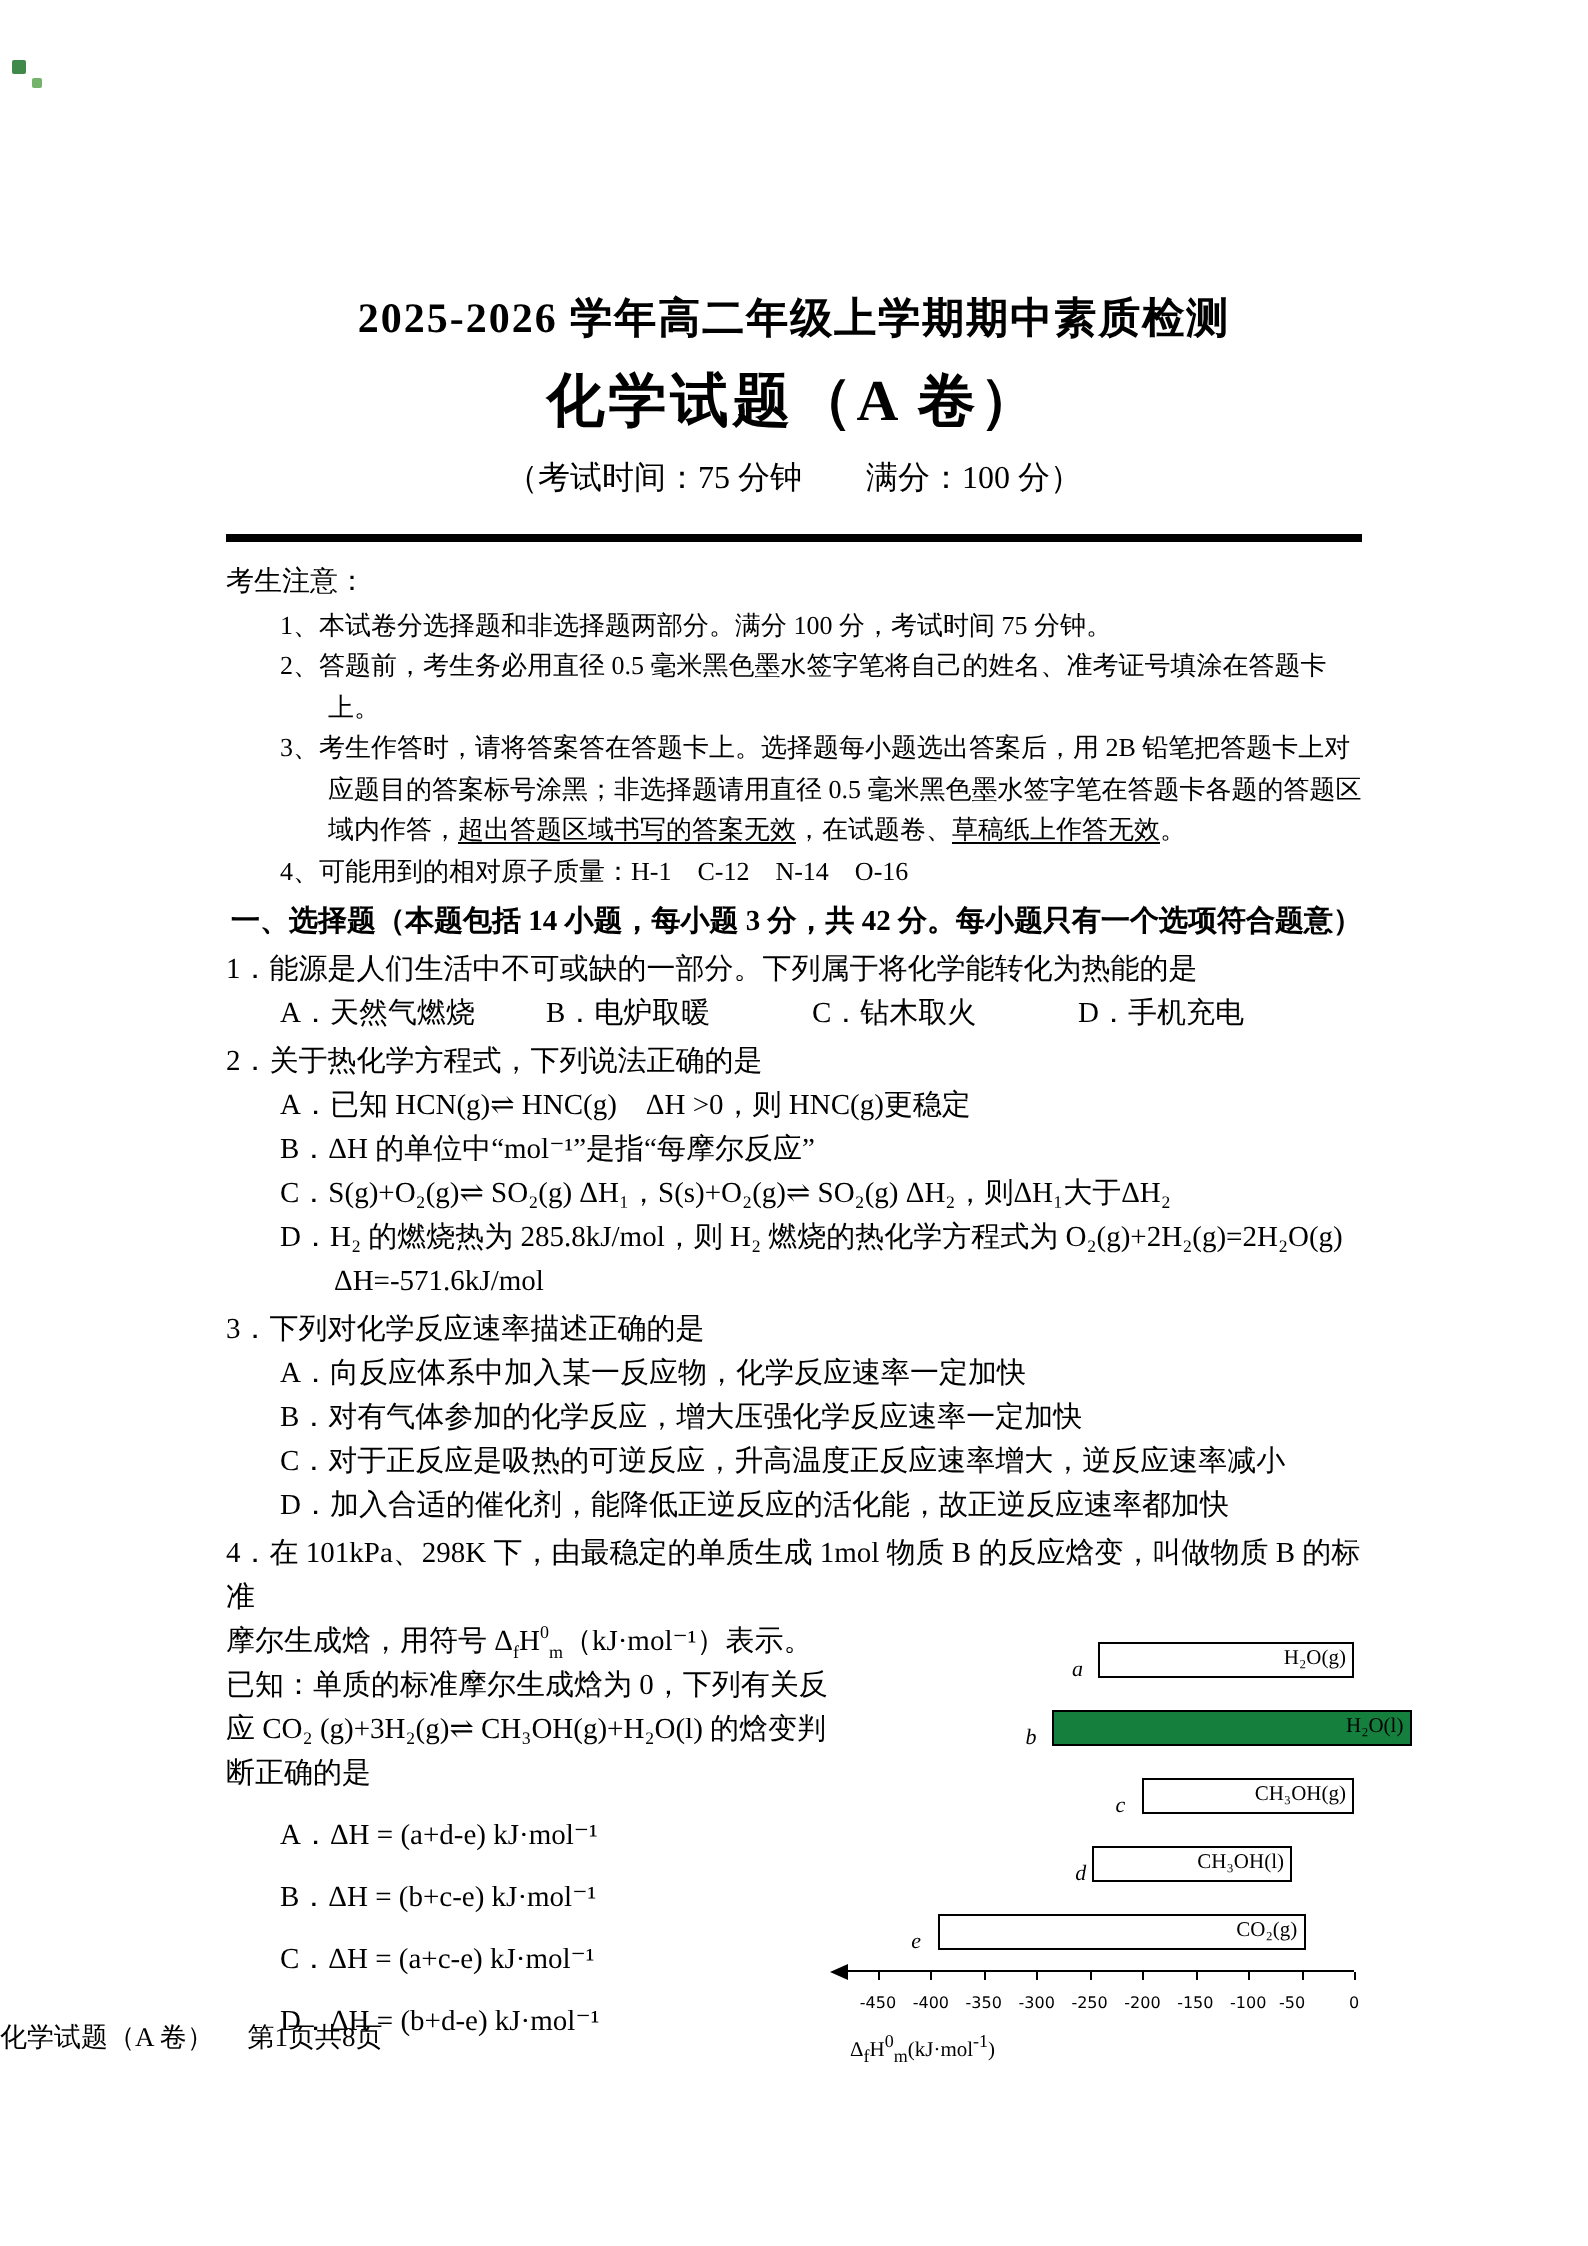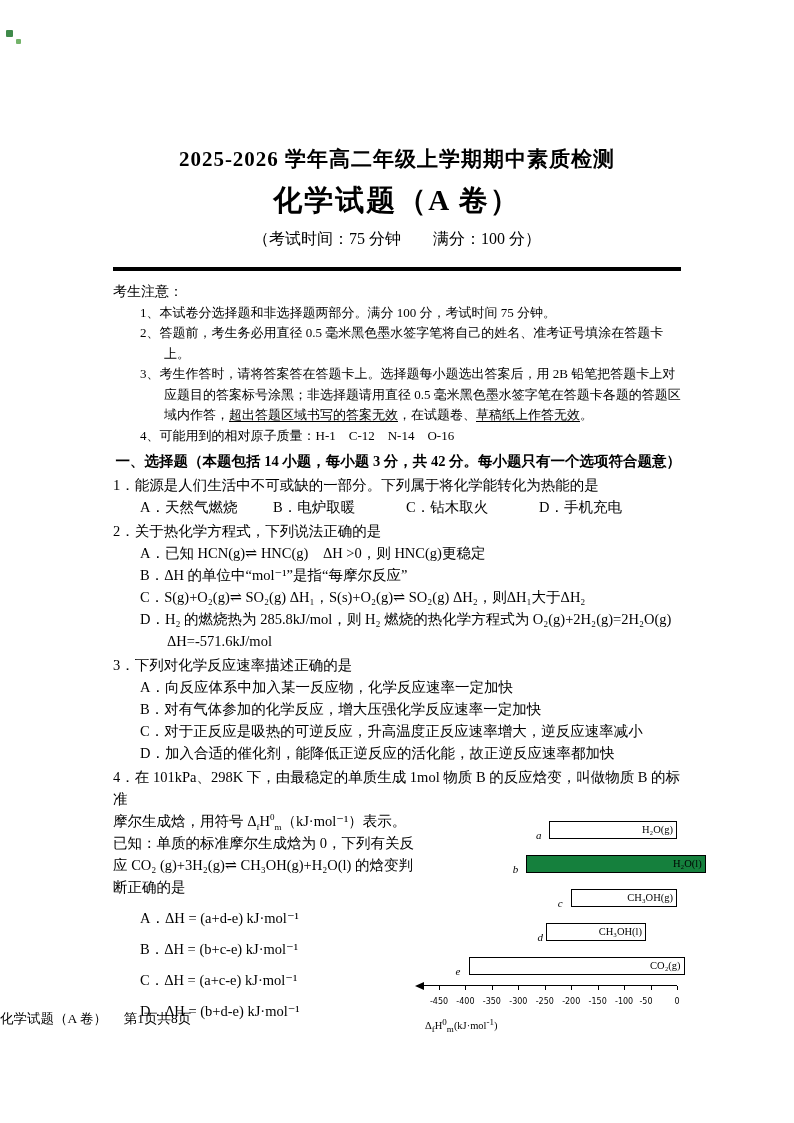--- a/index.html
+++ b/index.html
@@ -138,21 +138,21 @@
                   </span>
                 </div>
                 <div class="chart-row" style="top: 102px;">
                   <span class="bar-letter" style="left: 98.5956px;">d</span>
                   <span class="bar" style="left: 107px; width: 100px; background: rgb(255, 255, 255); border-color: rgb(0, 0, 0);">
                     <span>CH₃OH(l)</span>
                   </span>
                 </div>
                 <div class="chart-row" style="top: 136px;">
                   <span class="bar-letter" style="left: 16.6178px;">e</span>
-                  <span class="bar" style="left: 29.6178px; width: 216px; background: rgb(255, 255, 255); border-color: rgb(0, 0, 0);">
+                  <span class="bar" style="left: 29.6178px; width: 184px; background: rgb(255, 255, 255); border-color: rgb(0, 0, 0);">
                     <span>CO₂(g)</span>
                   </span>
                 </div>
               </div>
             <div class="chart-axis">
               <span class="axis-line"></span>
               <span class="axis-arrow"></span>
               <span class="chart-xlabel">Δ<sub>f</sub>H<sup>0</sup><sub>m</sub>(kJ·mol<sup>-1</sup>)</span>
             <span class="tick" style="left: 0px;"></span>
                 <span class="tick-label" style="left: 0px;">-450</span>

